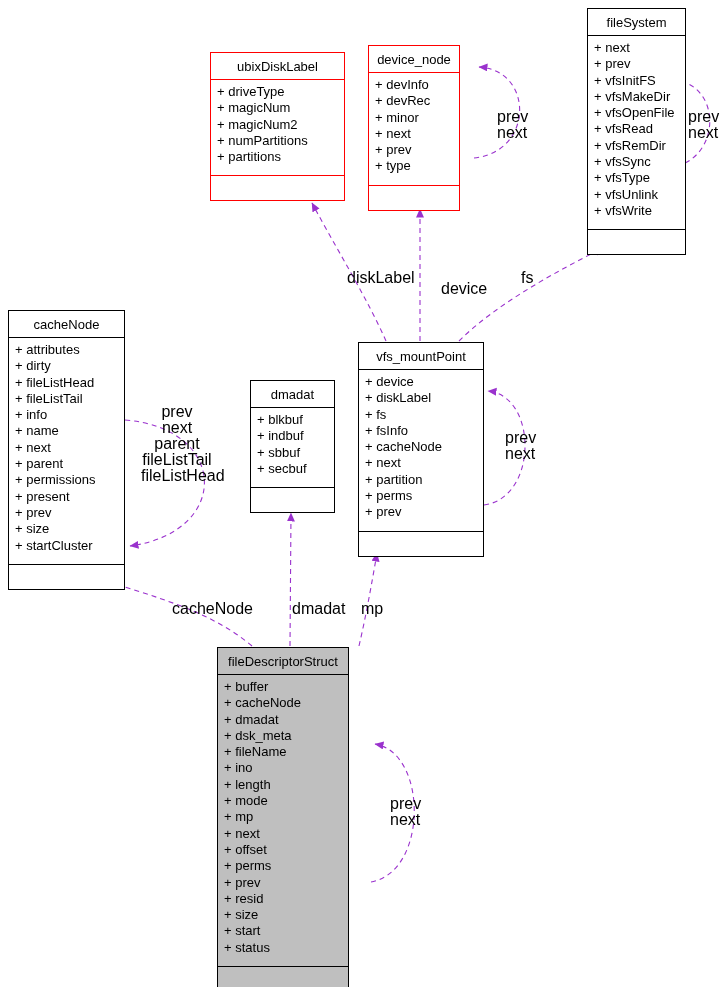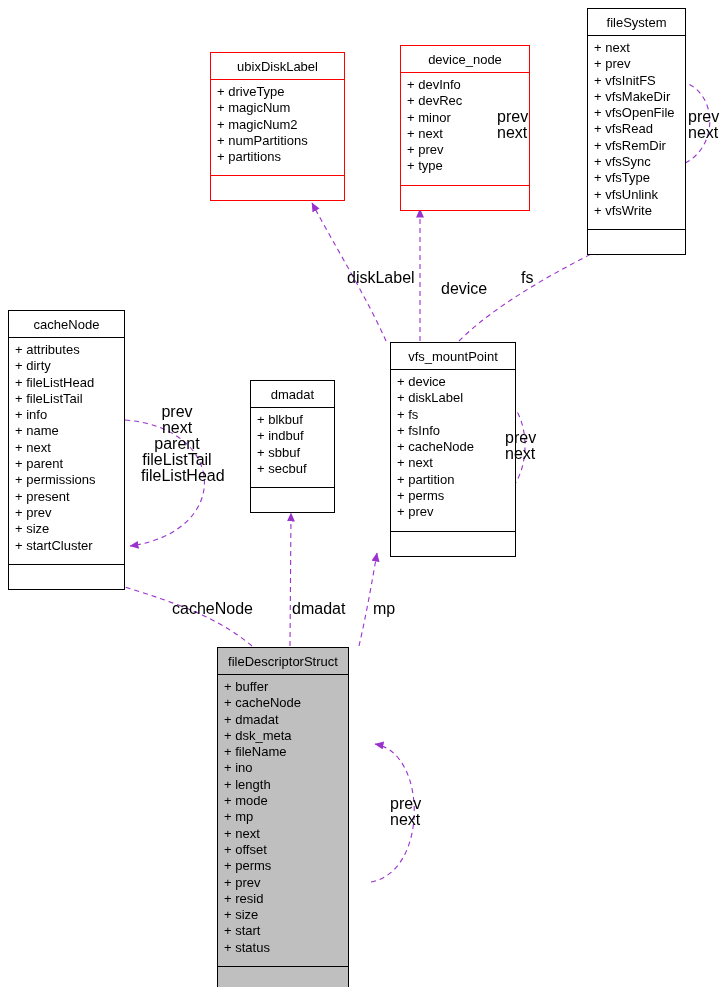--- a/index.html
+++ b/index.html
@@ -97,21 +97,21 @@
     <div class="uml-fields">
         <div class="uml-field">+ driveType</div>
         <div class="uml-field">+ magicNum</div>
         <div class="uml-field">+ magicNum2</div>
         <div class="uml-field">+ numPartitions</div>
         <div class="uml-field">+ partitions</div>
       </div>
     <div class="uml-footer"></div>
   </div>
 
-  <div class="uml-box red" style="left:368px; top:45px; width:130px;margin-left:32px;">
+  <div class="uml-box red" style="left:368px; top:45px; width:92px;">
     <div class="uml-title">device_node</div>
     <div class="uml-fields">
         <div class="uml-field">+ devInfo</div>
         <div class="uml-field">+ devRec</div>
         <div class="uml-field">+ minor</div>
         <div class="uml-field">+ next</div>
         <div class="uml-field">+ prev</div>
         <div class="uml-field">+ type</div>
       </div>
     <div class="uml-footer"></div>
@@ -159,21 +159,21 @@
     <div class="uml-title">dmadat</div>
     <div class="uml-fields">
         <div class="uml-field">+ blkbuf</div>
         <div class="uml-field">+ indbuf</div>
         <div class="uml-field">+ sbbuf</div>
         <div class="uml-field">+ secbuf</div>
       </div>
     <div class="uml-footer"></div>
   </div>
 
-  <div class="uml-box" style="left:358px; top:342px; width:126px;margin-left:32px;">
+  <div class="uml-box" style="left:358px; top:342px; width:126px;">
     <div class="uml-title">vfs_mountPoint</div>
     <div class="uml-fields">
         <div class="uml-field">+ device</div>
         <div class="uml-field">+ diskLabel</div>
         <div class="uml-field">+ fs</div>
         <div class="uml-field">+ fsInfo</div>
         <div class="uml-field">+ cacheNode</div>
         <div class="uml-field">+ next</div>
         <div class="uml-field">+ partition</div>
         <div class="uml-field">+ perms</div>
@@ -228,20 +228,20 @@
       <div>fileListHead</div>
     </div>
 
   <div class="edge-label" style="left:505px; top:430px;">
       <div>prev</div>
       <div>next</div>
     </div>
 
   <div class="edge-label" style="left:172px; top:601px;">cacheNode</div>
   <div class="edge-label" style="left:292px; top:601px;">dmadat</div>
-  <div class="edge-label" style="left:361px; top:601px;margin-left:12px;">mp</div>
+  <div class="edge-label" style="left:361px; top:601px;">mp</div>
 
   <div class="edge-label" style="left:390px; top:796px;">
       <div>prev</div>
       <div>next</div>
     </div>
 
 </div>
 
 </body></html>

